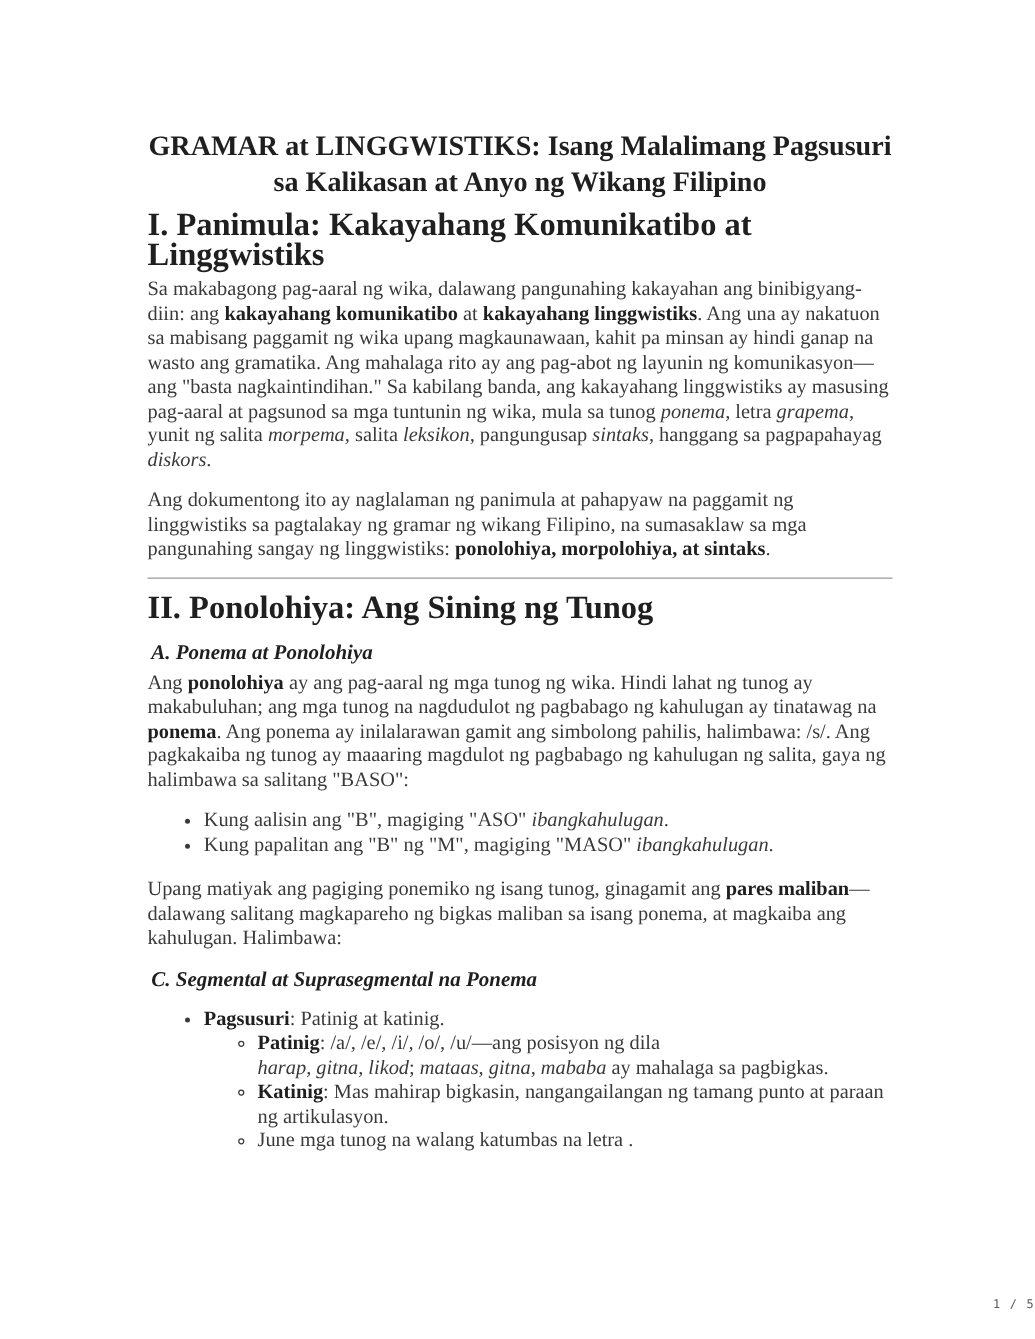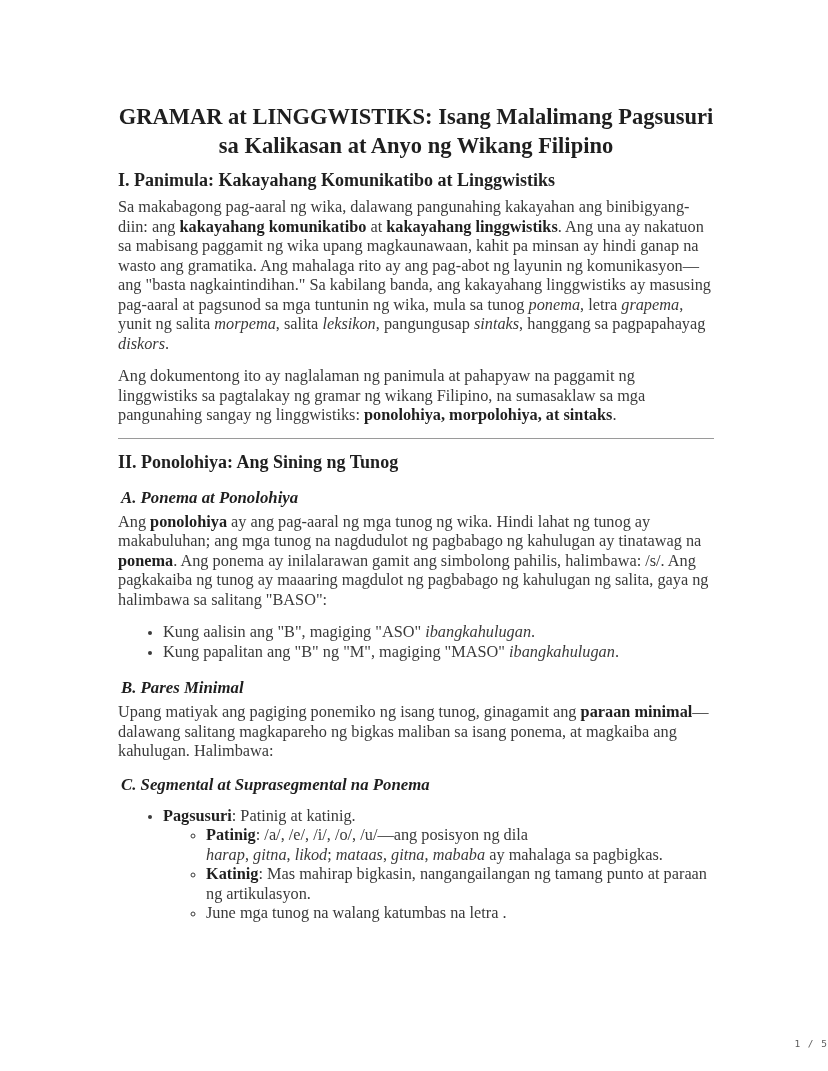--- a/index.html
+++ b/index.html
@@ -28,21 +28,21 @@
   }
   .content h1 {
     font-size: 22.5px;
     line-height: 29px;
     font-weight: 700;
     color: var(--heading-color);
     text-align: center;
     margin: 0 0 7px 0;
   }
   .content h2 {
-    font-size: 18px;
+    font-size: 26px;
     line-height: 24px;
     font-weight: 700;
     color: var(--heading-color);
     margin: 8px 0 5px 0;
   }
   .content h3 {
     font-size: 16.8px;
     line-height: 21px;
     font-weight: 700;
     color: var(--heading-color);
@@ -98,22 +98,21 @@
       <p>Sa makabagong pag-aaral ng wika, dalawang pangunahing kakayahan ang binibigyang-diin: ang <span class="b ">kakayahang komunikatibo</span> at <span class="b ">kakayahang linggwistiks</span>. Ang una ay nakatuon sa mabisang paggamit ng wika upang magkaunawaan, kahit pa minsan ay hindi ganap na wasto ang gramatika. Ang mahalaga rito ay ang pag-abot ng layunin ng komunikasyon—ang "basta nagkaintindihan." Sa kabilang banda, ang kakayahang linggwistiks ay masusing pag-aaral at pagsunod sa mga tuntunin ng wika, mula sa tunog <span class="i">ponema</span>, letra <span class="i">grapema</span>, yunit ng salita <span class="i">morpema</span>, salita <span class="i">leksikon</span>, pangungusap <span class="i">sintaks</span>, hanggang sa pagpapahayag <span class="i">diskors</span>.</p>
       <p>Ang dokumentong ito ay naglalaman ng panimula at pahapyaw na paggamit ng linggwistiks sa pagtalakay ng gramar ng wikang Filipino, na sumasaklaw sa mga pangunahing sangay ng linggwistiks: <span class="b ">ponolohiya, morpolohiya, at sintaks</span>.</p>
       <hr>
       <h2>II. Ponolohiya: Ang Sining ng Tunog</h2>
       <h3>A. Ponema at Ponolohiya</h3>
       <p>Ang <span class="b ">ponolohiya</span> ay ang pag-aaral ng mga tunog ng wika. Hindi lahat ng tunog ay makabuluhan; ang mga tunog na nagdudulot ng pagbabago ng kahulugan ay tinatawag na <span class="b ">ponema</span>. Ang ponema ay inilalarawan gamit ang simbolong pahilis, halimbawa: /s/. Ang pagkakaiba ng tunog ay maaaring magdulot ng pagbabago ng kahulugan ng salita, gaya ng halimbawa sa salitang "BASO":</p>
       <ul>
         <li>Kung aalisin ang "B", magiging "ASO" <span class="i">ibangkahulugan</span>.</li>
         <li>Kung papalitan ang "B" ng "M", magiging "MASO" <span class="i">ibangkahulugan</span>.</li>
       </ul>
-      <h3>B. Pares Minimal</h3>
-      <p>Upang matiyak ang pagiging ponemiko ng isang tunog, ginagamit ang <span class="b ">paraan minimal</span>—dalawang salitang magkapareho ng bigkas maliban sa isang ponema, at magkaiba ang kahulugan. Halimbawa:</p>
+      <p>Upang matiyak ang pagiging ponemiko ng isang tunog, ginagamit ang <span class="b ">pares maliban</span>—dalawang salitang magkapareho ng bigkas maliban sa isang ponema, at magkaiba ang kahulugan. Halimbawa:</p>
       <h3>C. Segmental at Suprasegmental na Ponema</h3>
       <ul>
         <li><span class="b ">Pagsusuri</span>: Patinig at katinig.<ul class="sub">
             <li><span class="b ">Patinig</span>: /a/, /e/, /i/, /o/, /u/—ang posisyon ng dila<br><span class="i">harap</span>, <span class="i">gitna</span>, <span class="i">likod</span>; <span class="i">mataas</span>, <span class="i">gitna</span>, <span class="i">mababa</span> ay mahalaga sa pagbigkas.</li>
             <li><span class="b ">Katinig</span>: Mas mahirap bigkasin, nangangailangan ng tamang punto at paraan ng artikulasyon.</li>
             <li>June mga tunog na walang katumbas na letra .</li>
           </ul></li>
       </ul>
     </main>
   <div class="footer">1 / 5</div>

